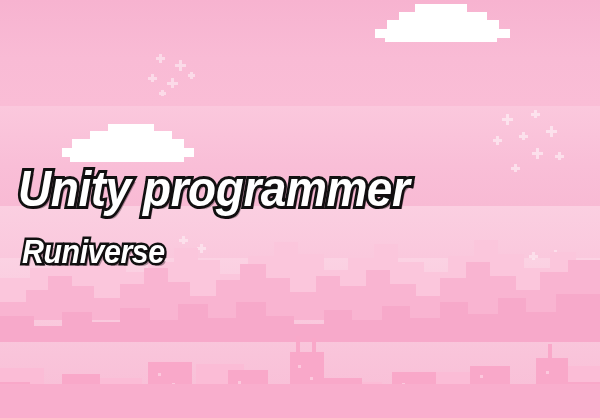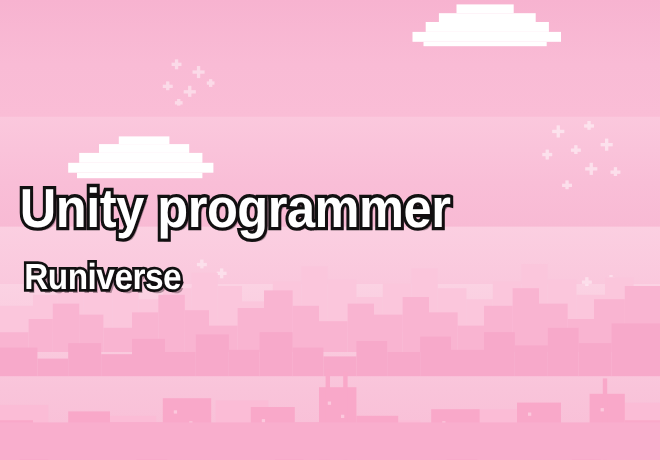--- a/index.html
+++ b/index.html
@@ -32,21 +32,21 @@
   
   #skyline{position:absolute;left:0;bottom:0;width:600px;height:110px;}
   .bldg{position:absolute;bottom:0;background:#f9a8c9;}
   .bldg.back{background:#fbbcd6;}
   .bldg.front{background:#f79ec3;}
   .spire{position:absolute;bottom:0;width:4px;background:#f9a8c9;}
   .win{position:absolute;width:3px;height:3px;background:#fcd3e3;opacity:.75;}
   #ground{position:absolute;left:0;bottom:0;width:600px;height:34px;background:#f9aecd;}
 
   
-  #text-block{position:absolute;left:0;top:0;width:600px;height:346px;}
+  #text-block{position:absolute;left:0;top:0;width:600px;height:346px;font-style:italic;}
   .banner-text{
     position:absolute;
     margin:0;
     color:#ffffff;
     font-weight:bold;
     font-family:"Liberation Sans Narrow","Liberation Sans", sans-serif;
     letter-spacing:-0.5px;
     white-space:nowrap;
     -webkit-text-stroke:5px #111111;
     paint-order:stroke fill;

